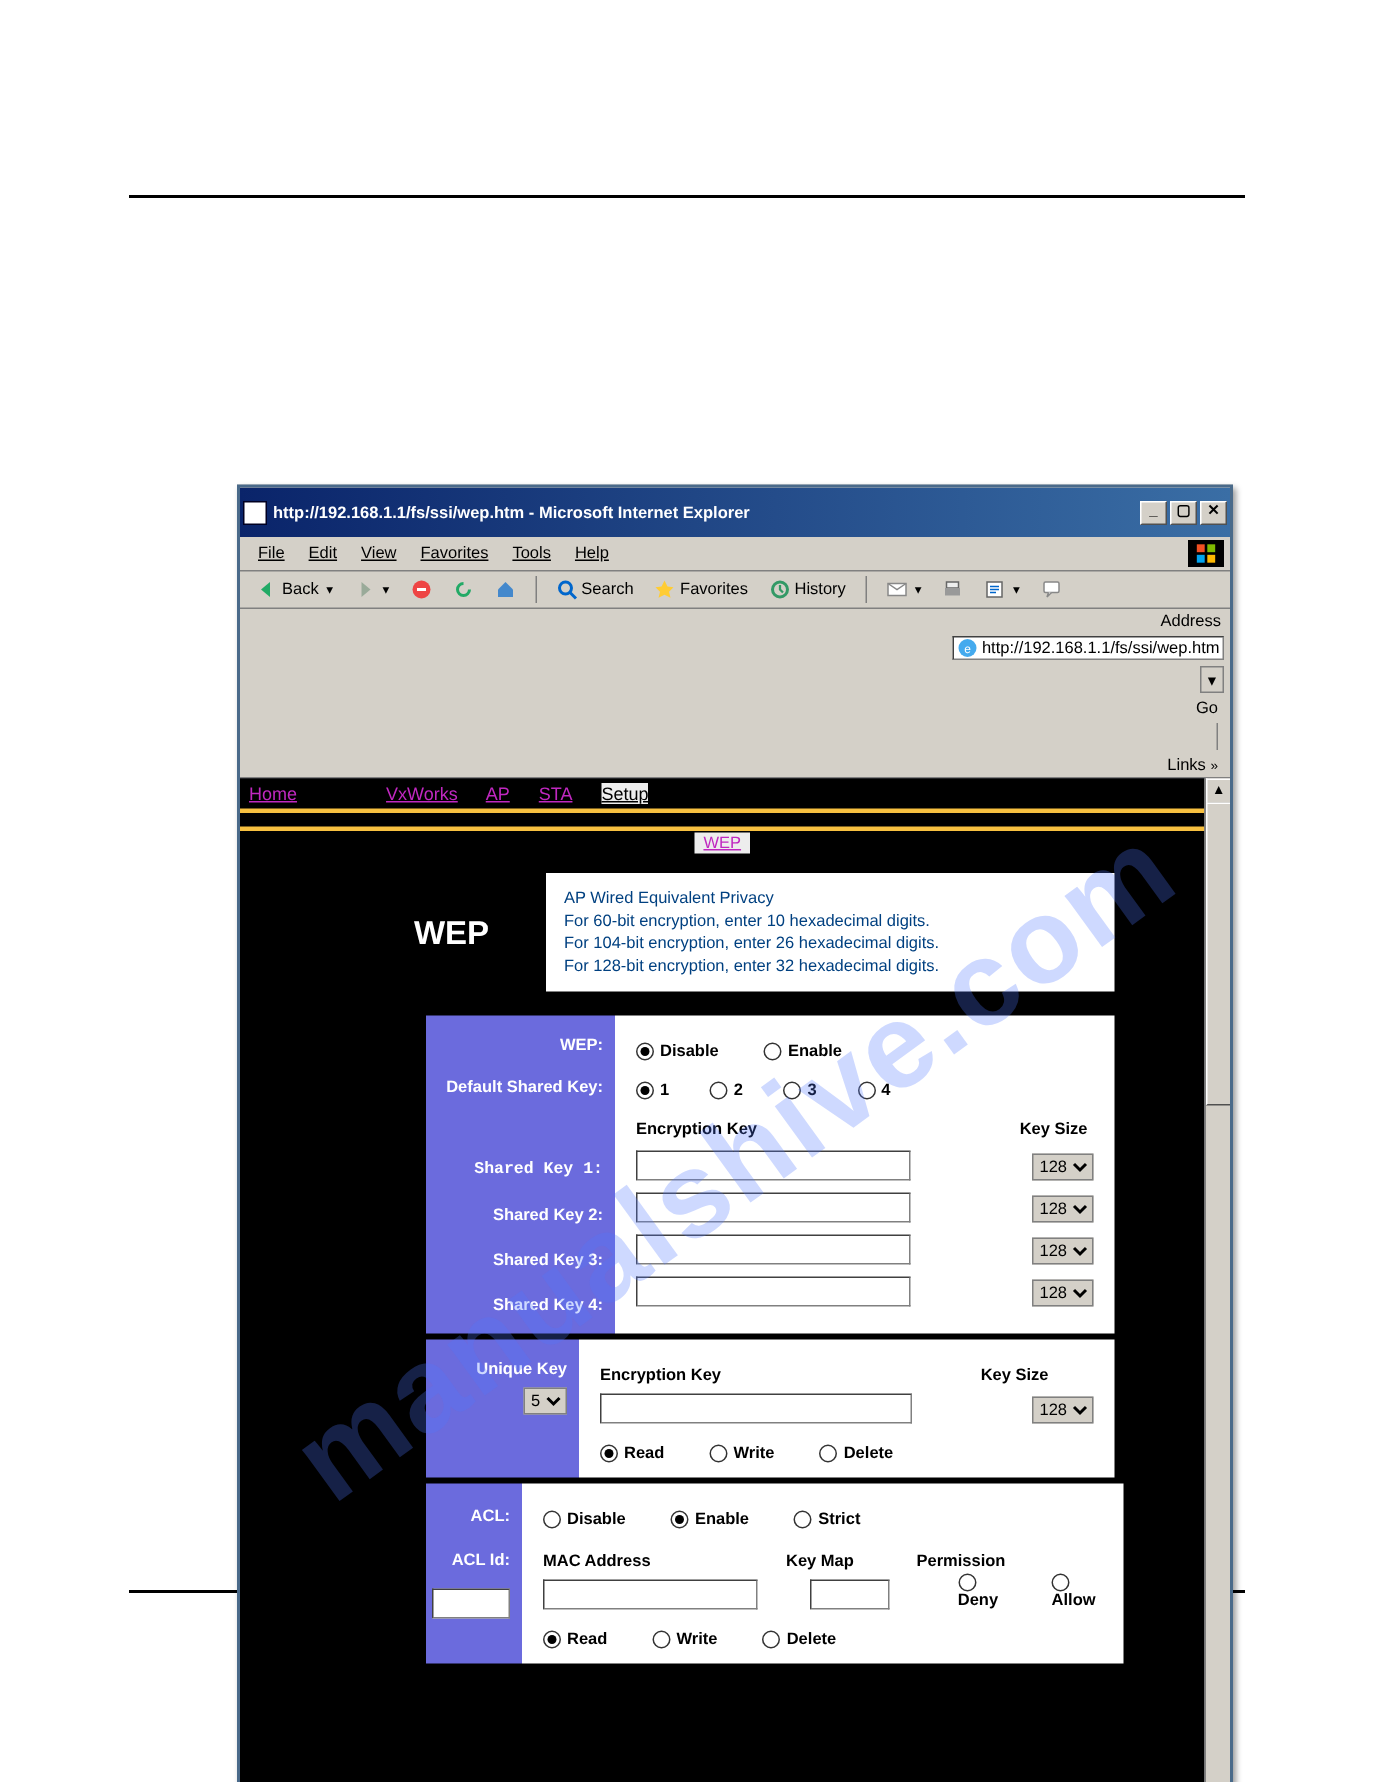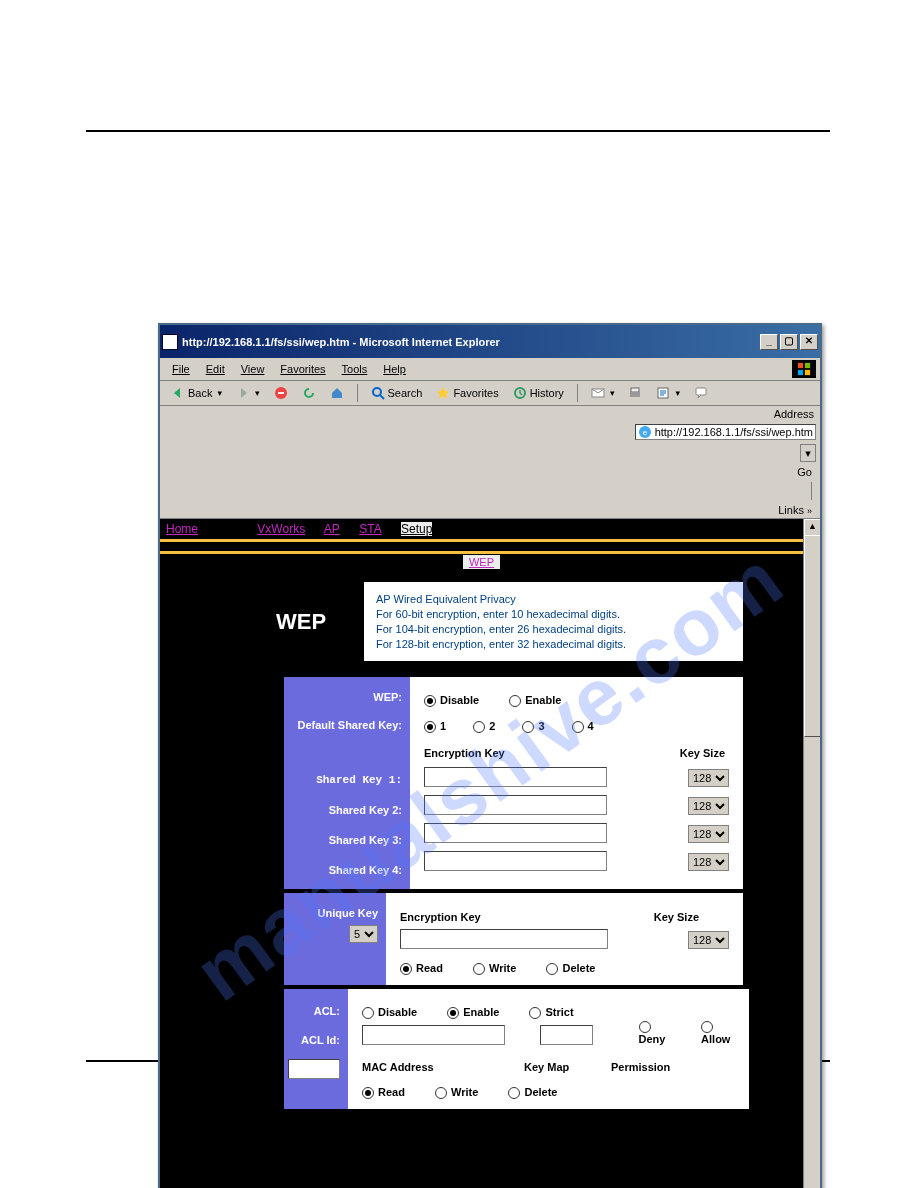--- a/index.html
+++ b/index.html
@@ -437,32 +437,32 @@
             <div class="side-row">ACL:</div>
             <div class="side-row" style="height:22px;">ACL Id:</div>
             <input class="txt-in" style="width: 44px; color: rgb(0, 0, 0);">
           </div>
           <div class="body">
             <div class="body-row">
               <label><input type="radio" class="radio" style=""><span>Disable</span></label>&nbsp;&nbsp;
               <label><input type="radio" class="radio" checked="" style=""><span>Enable</span></label>&nbsp;&nbsp;
               <label><input type="radio" class="radio" style=""><span>Strict</span></label>
             </div>
+            <div class="body-row" style="height:22px;">
+              <span class="col-hdr" style="width:150px">MAC Address</span>
+              <span class="col-hdr" style="width:75px">Key Map</span>
+              <span class="col-hdr">Permission</span>
+            </div>
             <div class="body-row">
               <input class="txt-in" style="width: 135px;">
               <span style="width:15px"></span>
               <input class="txt-in" style="width: 45px;">
               <span style="width:28px"></span>
               <label><input type="radio" class="radio" style=""><span>Deny</span></label>&nbsp;&nbsp;
               <label><input type="radio" class="radio" style=""><span>Allow</span></label>
-            </div>
-            <div class="body-row" style="height:22px;">
-              <span class="col-hdr" style="width:150px">MAC Address</span>
-              <span class="col-hdr" style="width:75px">Key Map</span>
-              <span class="col-hdr">Permission</span>
             </div>
             <div class="body-row" style="margin-bottom:0">
               <label><input type="radio" class="radio" checked="" style=""><span>Read</span></label>&nbsp;&nbsp;
               <label><input type="radio" class="radio" style=""><span>Write</span></label>&nbsp;&nbsp;
               <label><input type="radio" class="radio" style=""><span>Delete</span></label>
             </div>
           </div>
         </div>
 
       </div>

